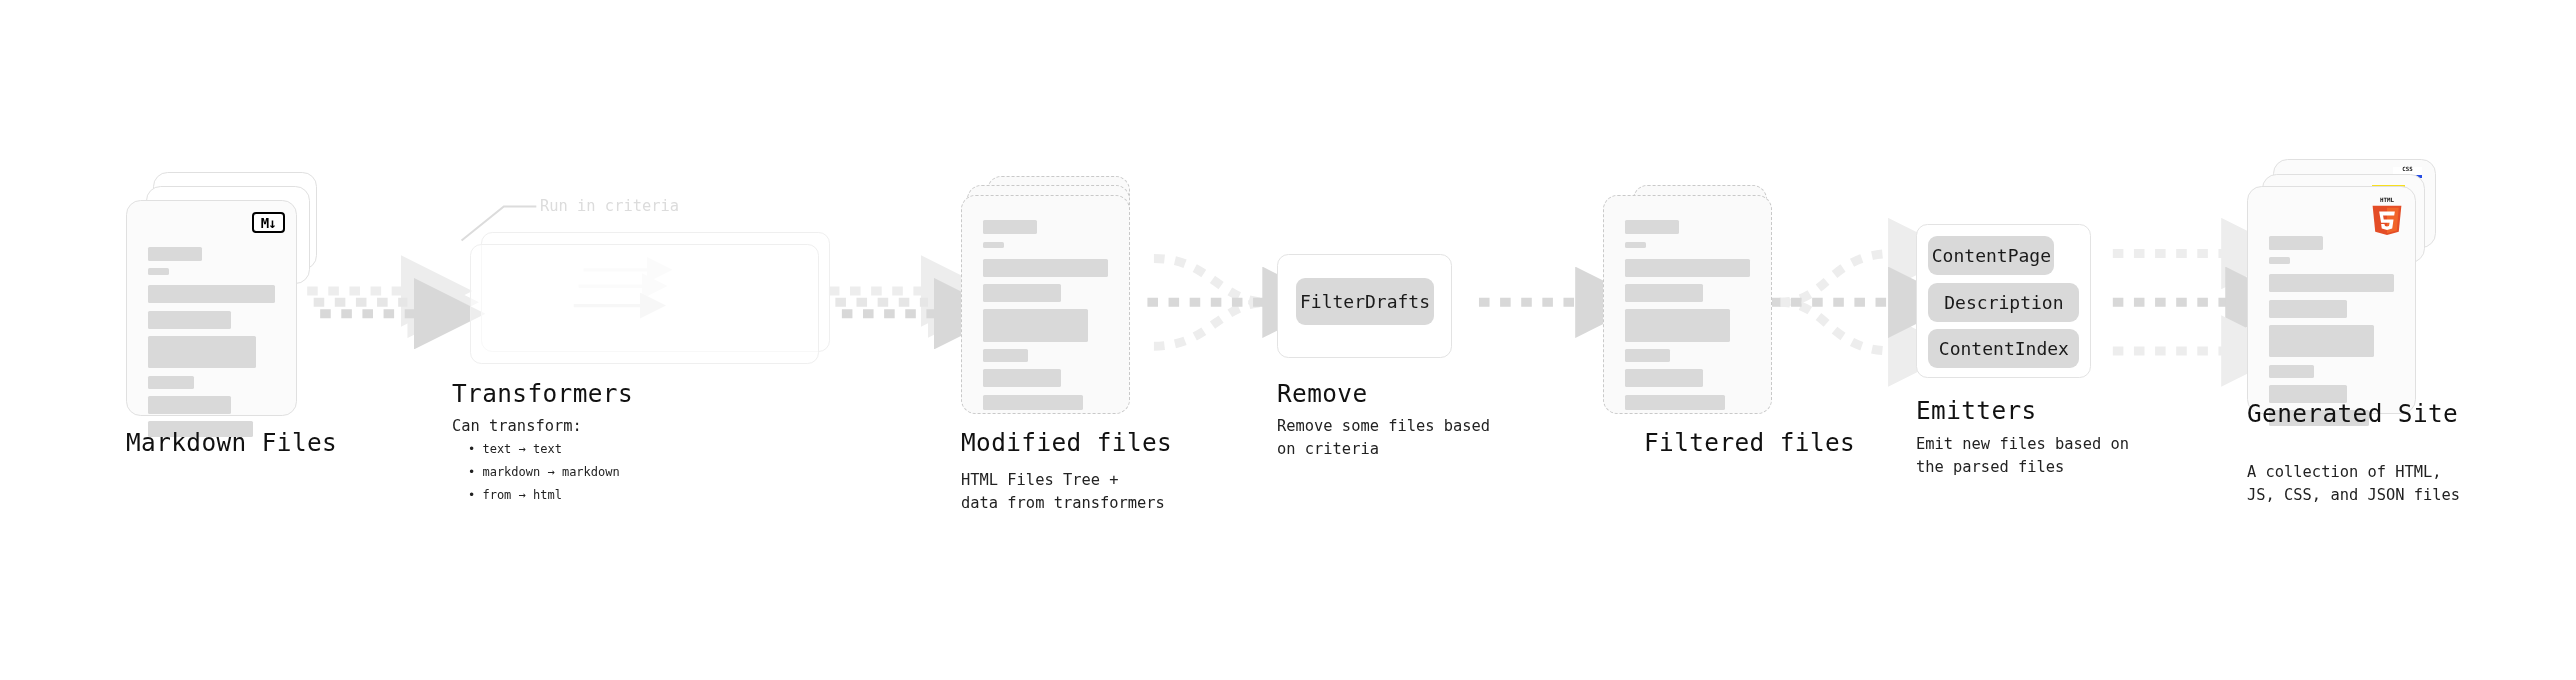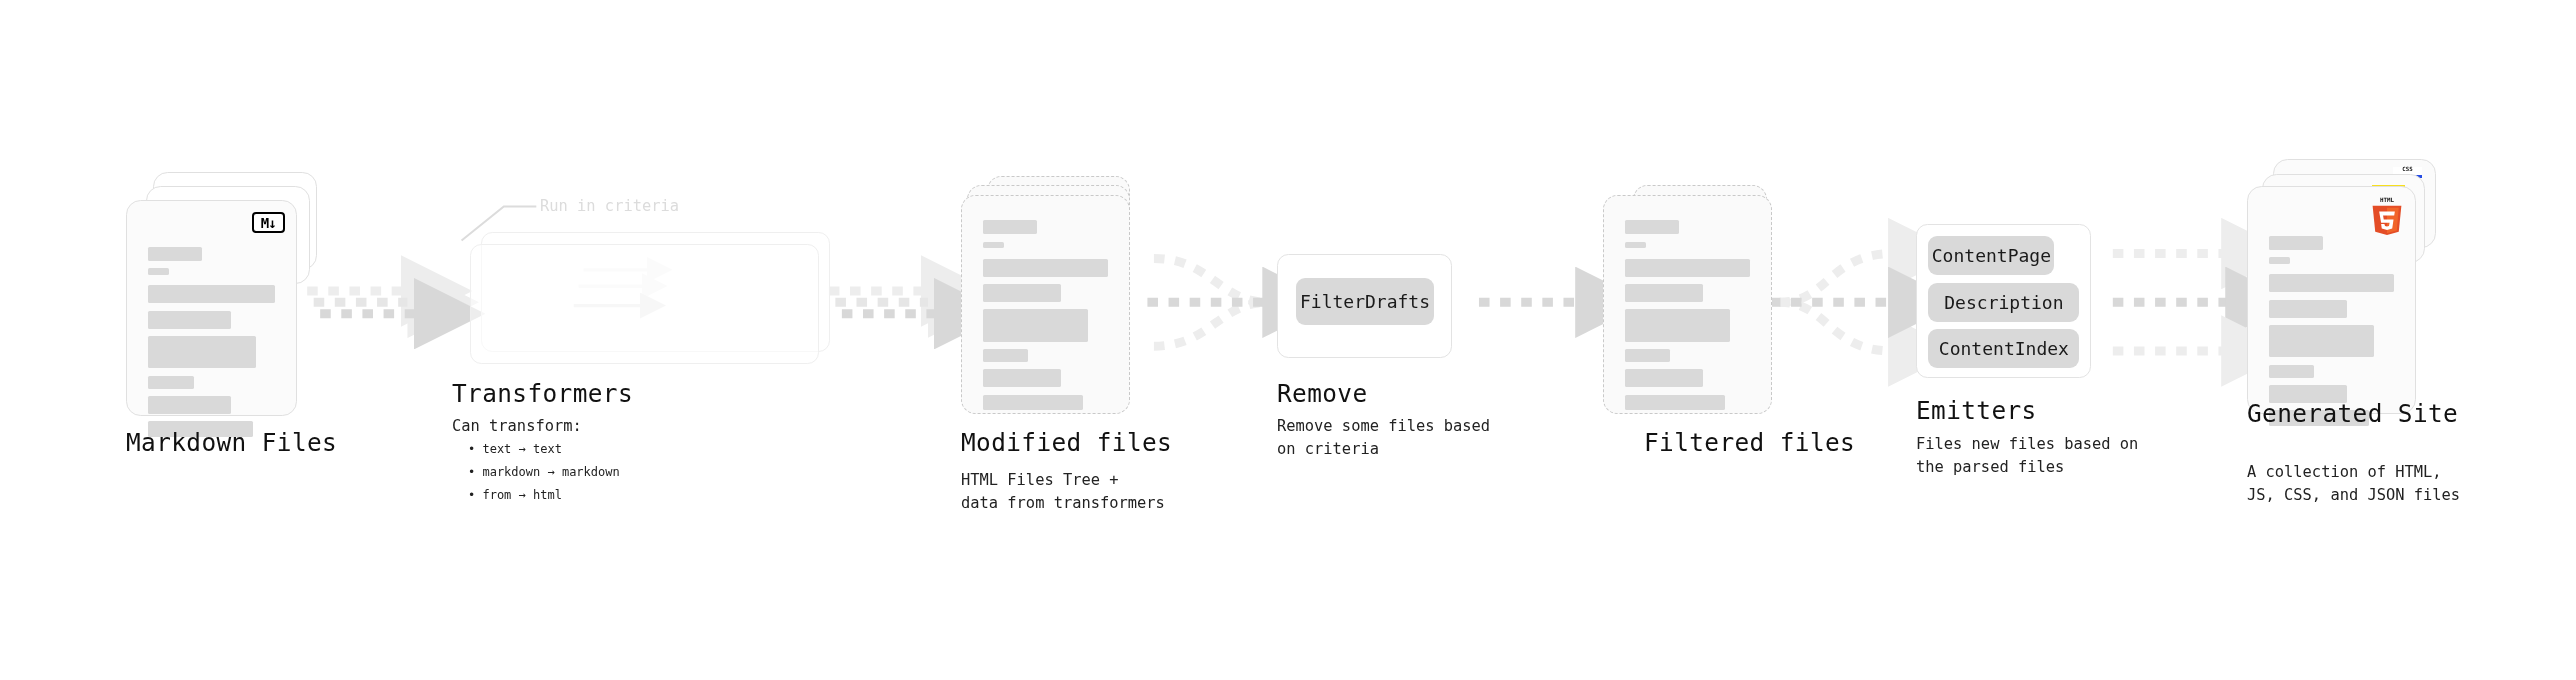--- a/index.html
+++ b/index.html
@@ -255,21 +255,21 @@
     </div>
   </div>
   <div class="title" style="left:1644px; top:428px;">Filtered files</div>
 
   <div class="group-box" style="left:1916px; top:224px; width:175px; height:154px;">
     <div class="chip" style="left:11.4px; top:11.4px; width:126px; height:39px;">ContentPage</div>
     <div class="chip" style="left:11.4px; top:58px; width:151px; height:39px;">Description</div>
     <div class="chip" style="left:11.4px; top:104px; width:151px; height:39px;">ContentIndex</div>
   </div>
   <div class="title" style="left:1916px; top:396px;">Emitters</div>
-  <div class="sub" style="left:1916px; top:433px;">Files new files based on
+  <div class="sub" style="left:1916px; top:433px;">Emit new files based on
 the parsed files</div>
 
   <div class="doc-stack">
     <div class="doc" style="left:2273px; top:159px; width:163px; height:89px;">
       <div class="css-badge" style="right:13px; top:6.5px;">CSS</div>
     </div>
     <div class="doc" style="left:2262px; top:174px; width:163px; height:89px;">
       <div class="js-badge" style="right:19.5px; top:9.8px;"></div>
     </div>
     <div class="doc" style="left:2247px; top:186px; width:169px; height:228px;">

